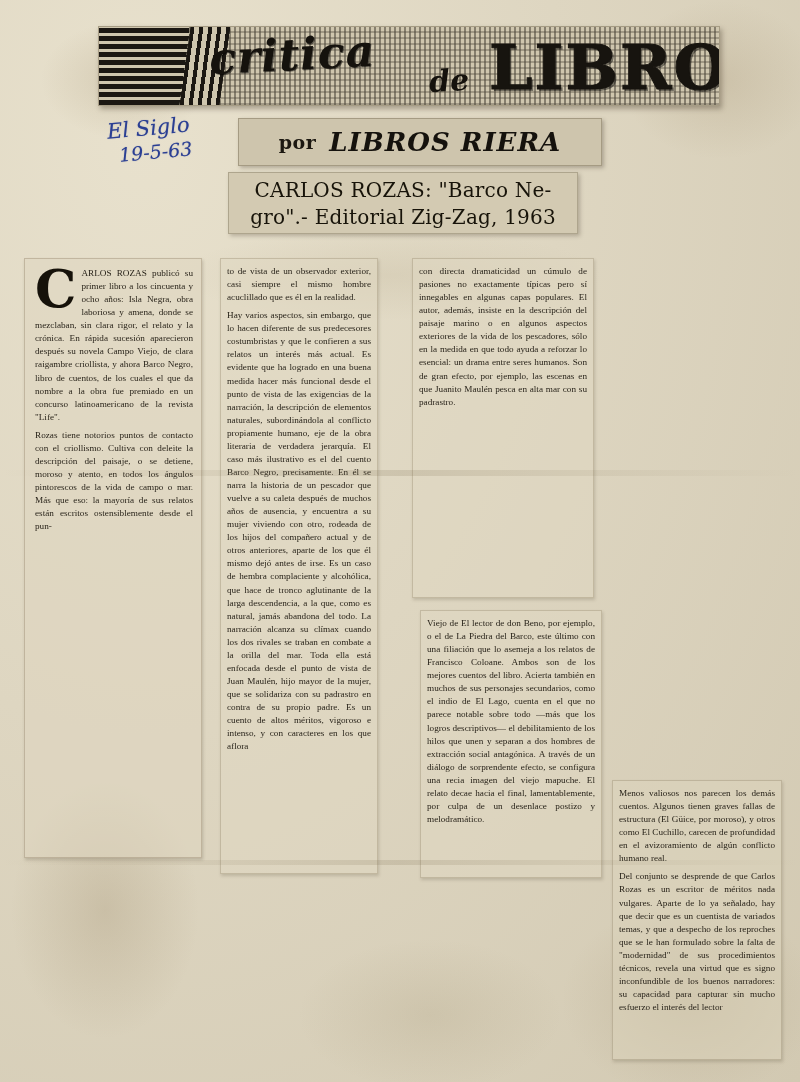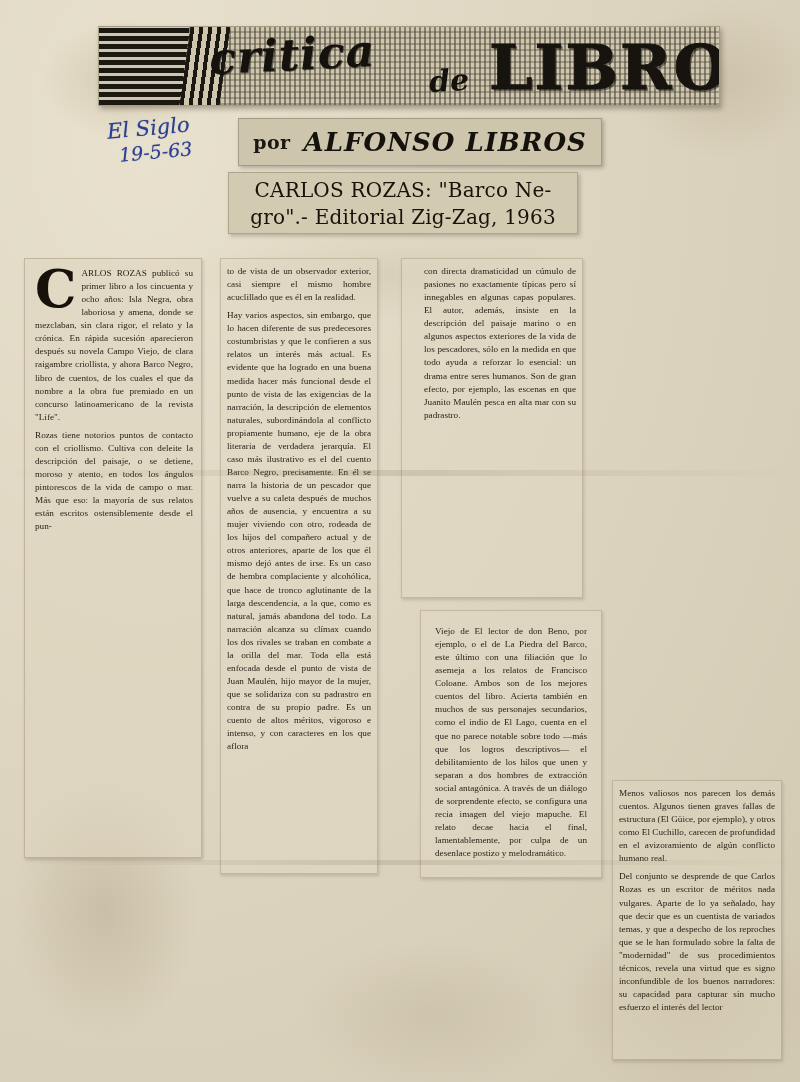--- a/index.html
+++ b/index.html
@@ -195,25 +195,25 @@
   }
   .col p { margin: 0 0 5px 0; }
   .col.c1 { left: 0px;   width: 178px; padding: 8px 8px 10px 10px;
             background: rgba(222,214,192,0.55);
             border: 1px solid rgba(110,95,68,0.28);
             box-shadow: 1px 2px 3px rgba(70,58,40,0.22); height: 600px; }
   .col.c2 { left: 196px; width: 158px; padding: 6px 6px 8px 6px;
             background: rgba(224,216,194,0.5);
             border: 1px solid rgba(110,95,68,0.25);
             box-shadow: 1px 2px 3px rgba(70,58,40,0.2); height: 616px; }
-  .col.c3 { left: 377px; width: 182px; padding: 6px 6px 8px 22px;
+  .col.c3 { left: 388px; width: 182px; padding: 6px 6px 8px 6px;
             background: rgba(224,216,194,0.5);
             border: 1px solid rgba(110,95,68,0.25);
             box-shadow: 1px 2px 3px rgba(70,58,40,0.2); height: 340px; }
-  .col.c3b{ left: 396px; top: 352px; width: 182px; padding: 14px;
+  .col.c3b{ left: 396px; top: 352px; width: 182px; padding: 6px;
             background: rgba(224,216,194,0.5);
             border: 1px solid rgba(110,95,68,0.25);
             box-shadow: 1px 2px 3px rgba(70,58,40,0.2); height: 268px; }
   .col.c4c{ left: 588px; top: 522px; width: 170px; padding: 6px;
             background: rgba(220,211,188,0.5);
             border: 1px solid rgba(110,95,68,0.25);
             box-shadow: 1px 2px 3px rgba(70,58,40,0.2); height: 280px; }
 
   .dropcap {
     float: left;
@@ -253,21 +253,21 @@
     <div class="mh-libros">LIBROS</div>
   </div>
 
   <div class="handwriting">
     <span class="l1">El Siglo</span>
     <span class="l2">19-5-63</span>
   </div>
 
   <div class="byline">
     <span class="por">por</span>
-    <span class="author">ALFONSO LIBROS</span>
+    <span class="author">LIBROS RIERA</span>
   </div>
 
   <div class="headline">
     <div>CARLOS ROZAS: "Barco Ne-</div>
     <div>gro".- Editorial Zig-Zag, 1963</div>
   </div>
 
   <div class="cols">
 
     <div class="col c1 blurfilter">
@@ -284,21 +284,21 @@
 
     <div class="col c3 blurfilter">
       <p>con directa dramaticidad un cúmulo de pasiones no exactamente típicas pero sí innegables en algunas capas populares. El autor, además, insiste en la descripción del paisaje marino o en algunos aspectos exteriores de la vida de los pescadores, sólo en la medida en que todo ayuda a reforzar lo esencial: un drama entre seres humanos. Son de gran efecto, por ejemplo, las escenas en que Juanito Maulén pesca en alta mar con su padrastro.</p>
     </div>
 
     <div class="col c3b blurfilter">
       <p>Viejo de El lector de don Beno, por ejemplo, o el de La Piedra del Barco, este último con una filiación que lo asemeja a los relatos de Francisco Coloane. Ambos son de los mejores cuentos del libro. Acierta también en muchos de sus personajes secundarios, como el indio de El Lago, cuenta en el que no parece notable sobre todo —más que los logros descriptivos— el debilitamiento de los hilos que unen y separan a dos hombres de extracción social antagónica. A través de un diálogo de sorprendente efecto, se configura una recia imagen del viejo mapuche. El relato decae hacia el final, lamentablemente, por culpa de un desenlace postizo y melodramático.</p>
     </div>
 
     <div class="col c4c blurfilter">
-      <p>Menos valiosos nos parecen los demás cuentos. Algunos tienen graves fallas de estructura (El Güice, por ejemplo), y otros como El Cuchillo, carecen de profundidad en el avizoramiento de algún conflicto humano real.</p>
+      <p>Menos valiosos nos parecen los demás cuentos. Algunos tienen graves fallas de estructura (El Güice, por moroso), y otros como El Cuchillo, carecen de profundidad en el avizoramiento de algún conflicto humano real.</p>
       <p>Del conjunto se desprende de que Carlos Rozas es un escritor de méritos nada vulgares. Aparte de lo ya señalado, hay que decir que es un cuentista de variados temas, y que a despecho de los reproches que se le han formulado sobre la falta de "modernidad" de sus procedimientos técnicos, revela una virtud que es signo inconfundible de los buenos narradores: su capacidad para capturar sin mucho esfuerzo el interés del lector</p>
     </div>
 
   </div>
 
   <div class="crease" style="left:0;top:470px;width:800px;height:6px;"></div>
   <div class="crease" style="left:0;top:860px;width:800px;height:5px;"></div>
 
 </div>
 

